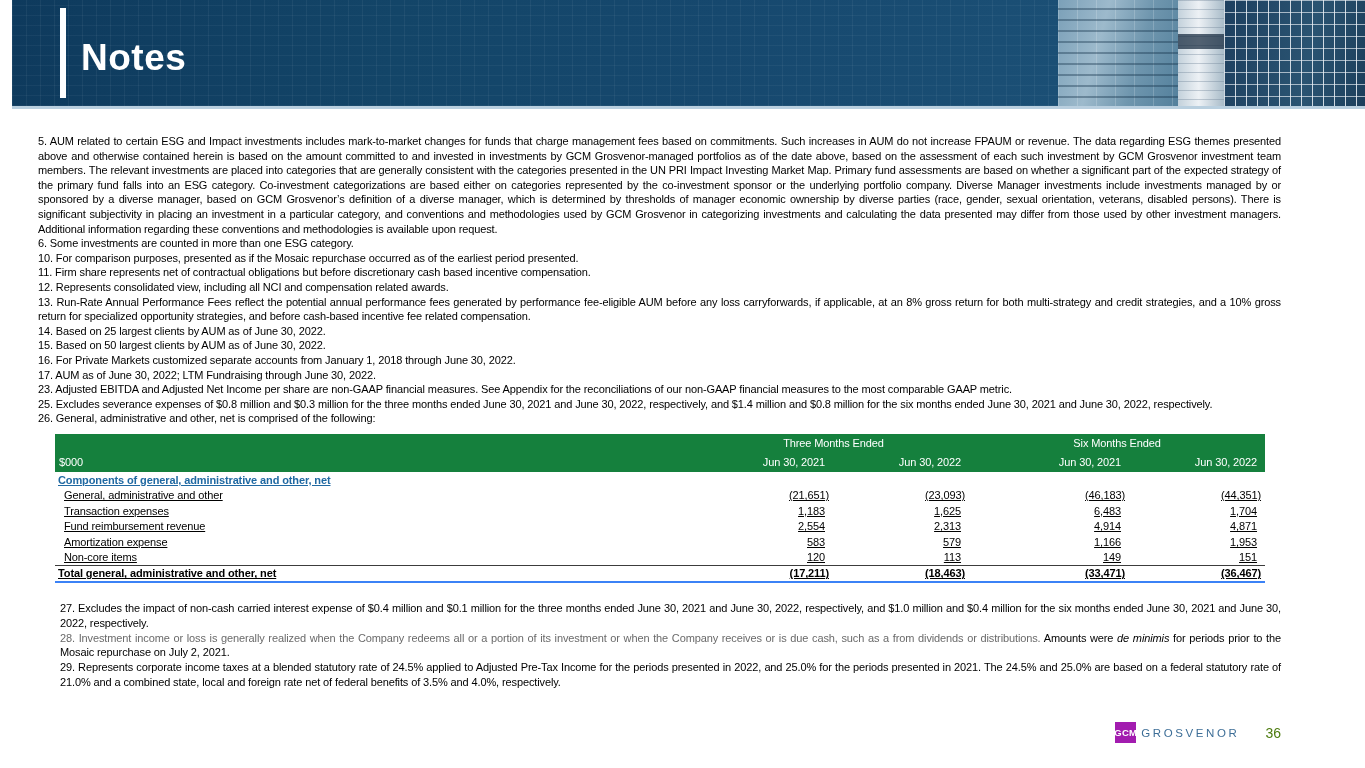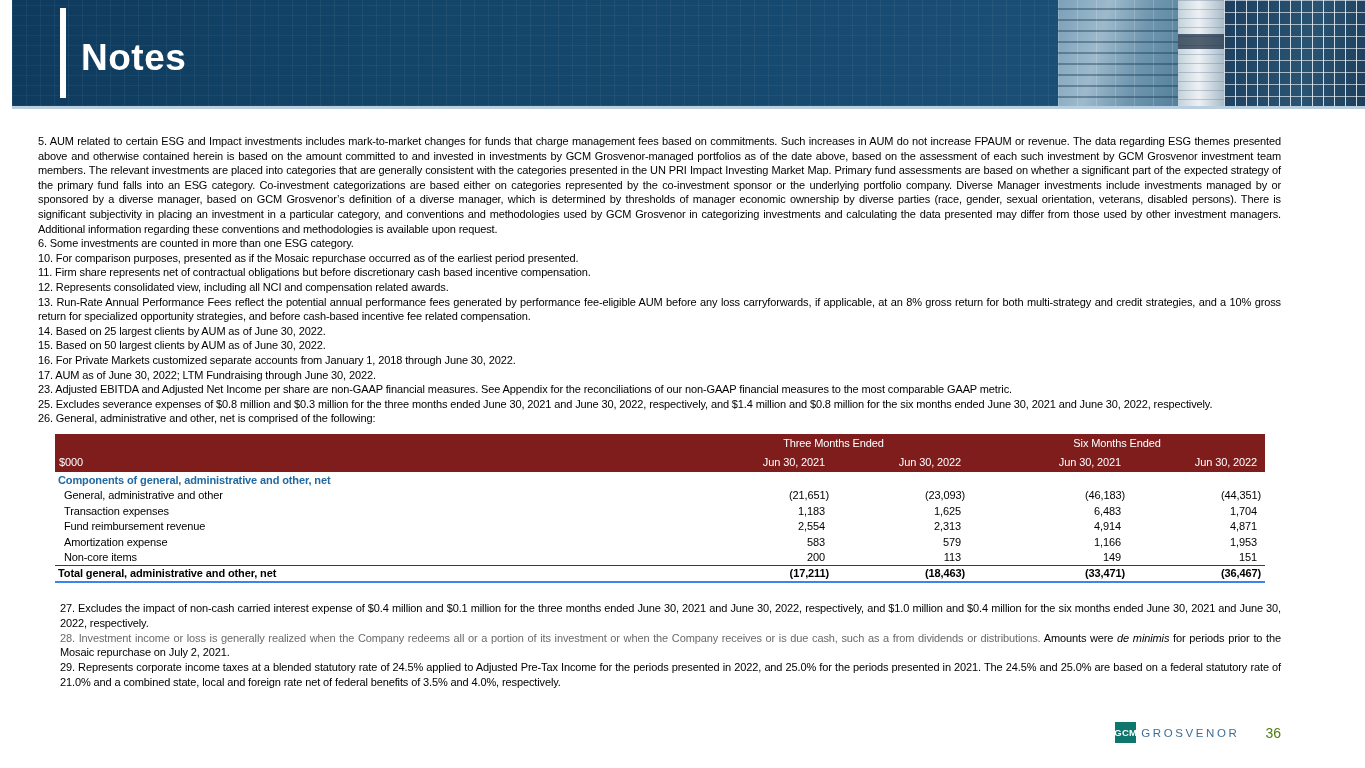--- a/index.html
+++ b/index.html
@@ -63,42 +63,42 @@
   .seg-muted { color: #6a6a6a; }
   .seg-italic { font-style: italic; }
 
   
   .ga-table {
     margin: 8px 0 0 17px; width: 1210px;
     border-collapse: collapse; table-layout: fixed;
     font-size: 11px; letter-spacing: -0.12px;
   }
   .ga-table thead th {
-    background: #7f1d1d; color: #ffffff; font-weight: normal;
+    background: #15803d; color: #ffffff; font-weight: normal;
     height: 19px; vertical-align: middle;
   }
   .ga-table thead th.group { text-align: center; }
   .ga-table thead th.datehead { text-align: right; padding-right: 8px; }
   .ga-table thead th.lbl { text-align: left; padding-left: 4px; }
-  .ga-table td { height: 15.6px; padding: 0.6px 0; vertical-align: middle; }
+  .ga-table td { height: 15.6px; padding: 0.6px 0; vertical-align: middle; text-decoration: underline; }
   .ga-table td.lbl { text-align: left; padding-left: 3px; white-space: nowrap; }
   .ga-table tr.indent td.lbl { padding-left: 9px; }
   .ga-table tr.section td.lbl { color: #2069a2; font-weight: bold; }
   .ga-table td.num { text-align: right; padding-right: 4px; }
   .ga-table td.num.pad { padding-right: 8px; }
   .ga-table tr.total td { font-weight: bold; border-top: 1px solid #3c3c3c; border-bottom: 2px solid #3b82f6; height: 16.5px; }
 
   #notes-bottom { margin-top: 18px; }
   #notes-bottom .note { margin-bottom: 0.5px; margin-left: 22px; }
 
   
   .footer { position: absolute; top: 722px; right: 84px; display: flex; align-items: center; gap: 26px; }
   .logo { display: flex; align-items: center; gap: 5px; }
   .logo-box {
-    width: 21px; height: 21px; background: #0f766e; color: #fff;
+    width: 21px; height: 21px; background: #a21caf; color: #fff;
     font-size: 9.5px; font-weight: bold; letter-spacing: 0.3px;
     display: flex; align-items: center; justify-content: center;
   }
   .logo-text { color: #3d6e97; font-size: 11.5px; letter-spacing: 2.6px; }
   .page-num { color: #4d7c0f; font-size: 14px; }
 </style>
 </head>
 <body>
 
 <div class="slide">
@@ -185,21 +185,21 @@
           </tr>
           <tr class="indent">
             <td class="lbl">Amortization expense</td>
             <td class="num pad">583</td>
             <td class="num pad">579</td>
             <td class="num pad">1,166</td>
             <td class="num pad">1,953</td>
           </tr>
           <tr class="indent">
             <td class="lbl">Non-core items</td>
-            <td class="num pad">200</td>
+            <td class="num pad">120</td>
             <td class="num pad">113</td>
             <td class="num pad">149</td>
             <td class="num pad">151</td>
           </tr>
           <tr class="total">
             <td class="lbl">Total general, administrative and other, net</td>
             <td class="num">(17,211)</td>
             <td class="num">(18,463)</td>
             <td class="num">(33,471)</td>
             <td class="num">(36,467)</td>

